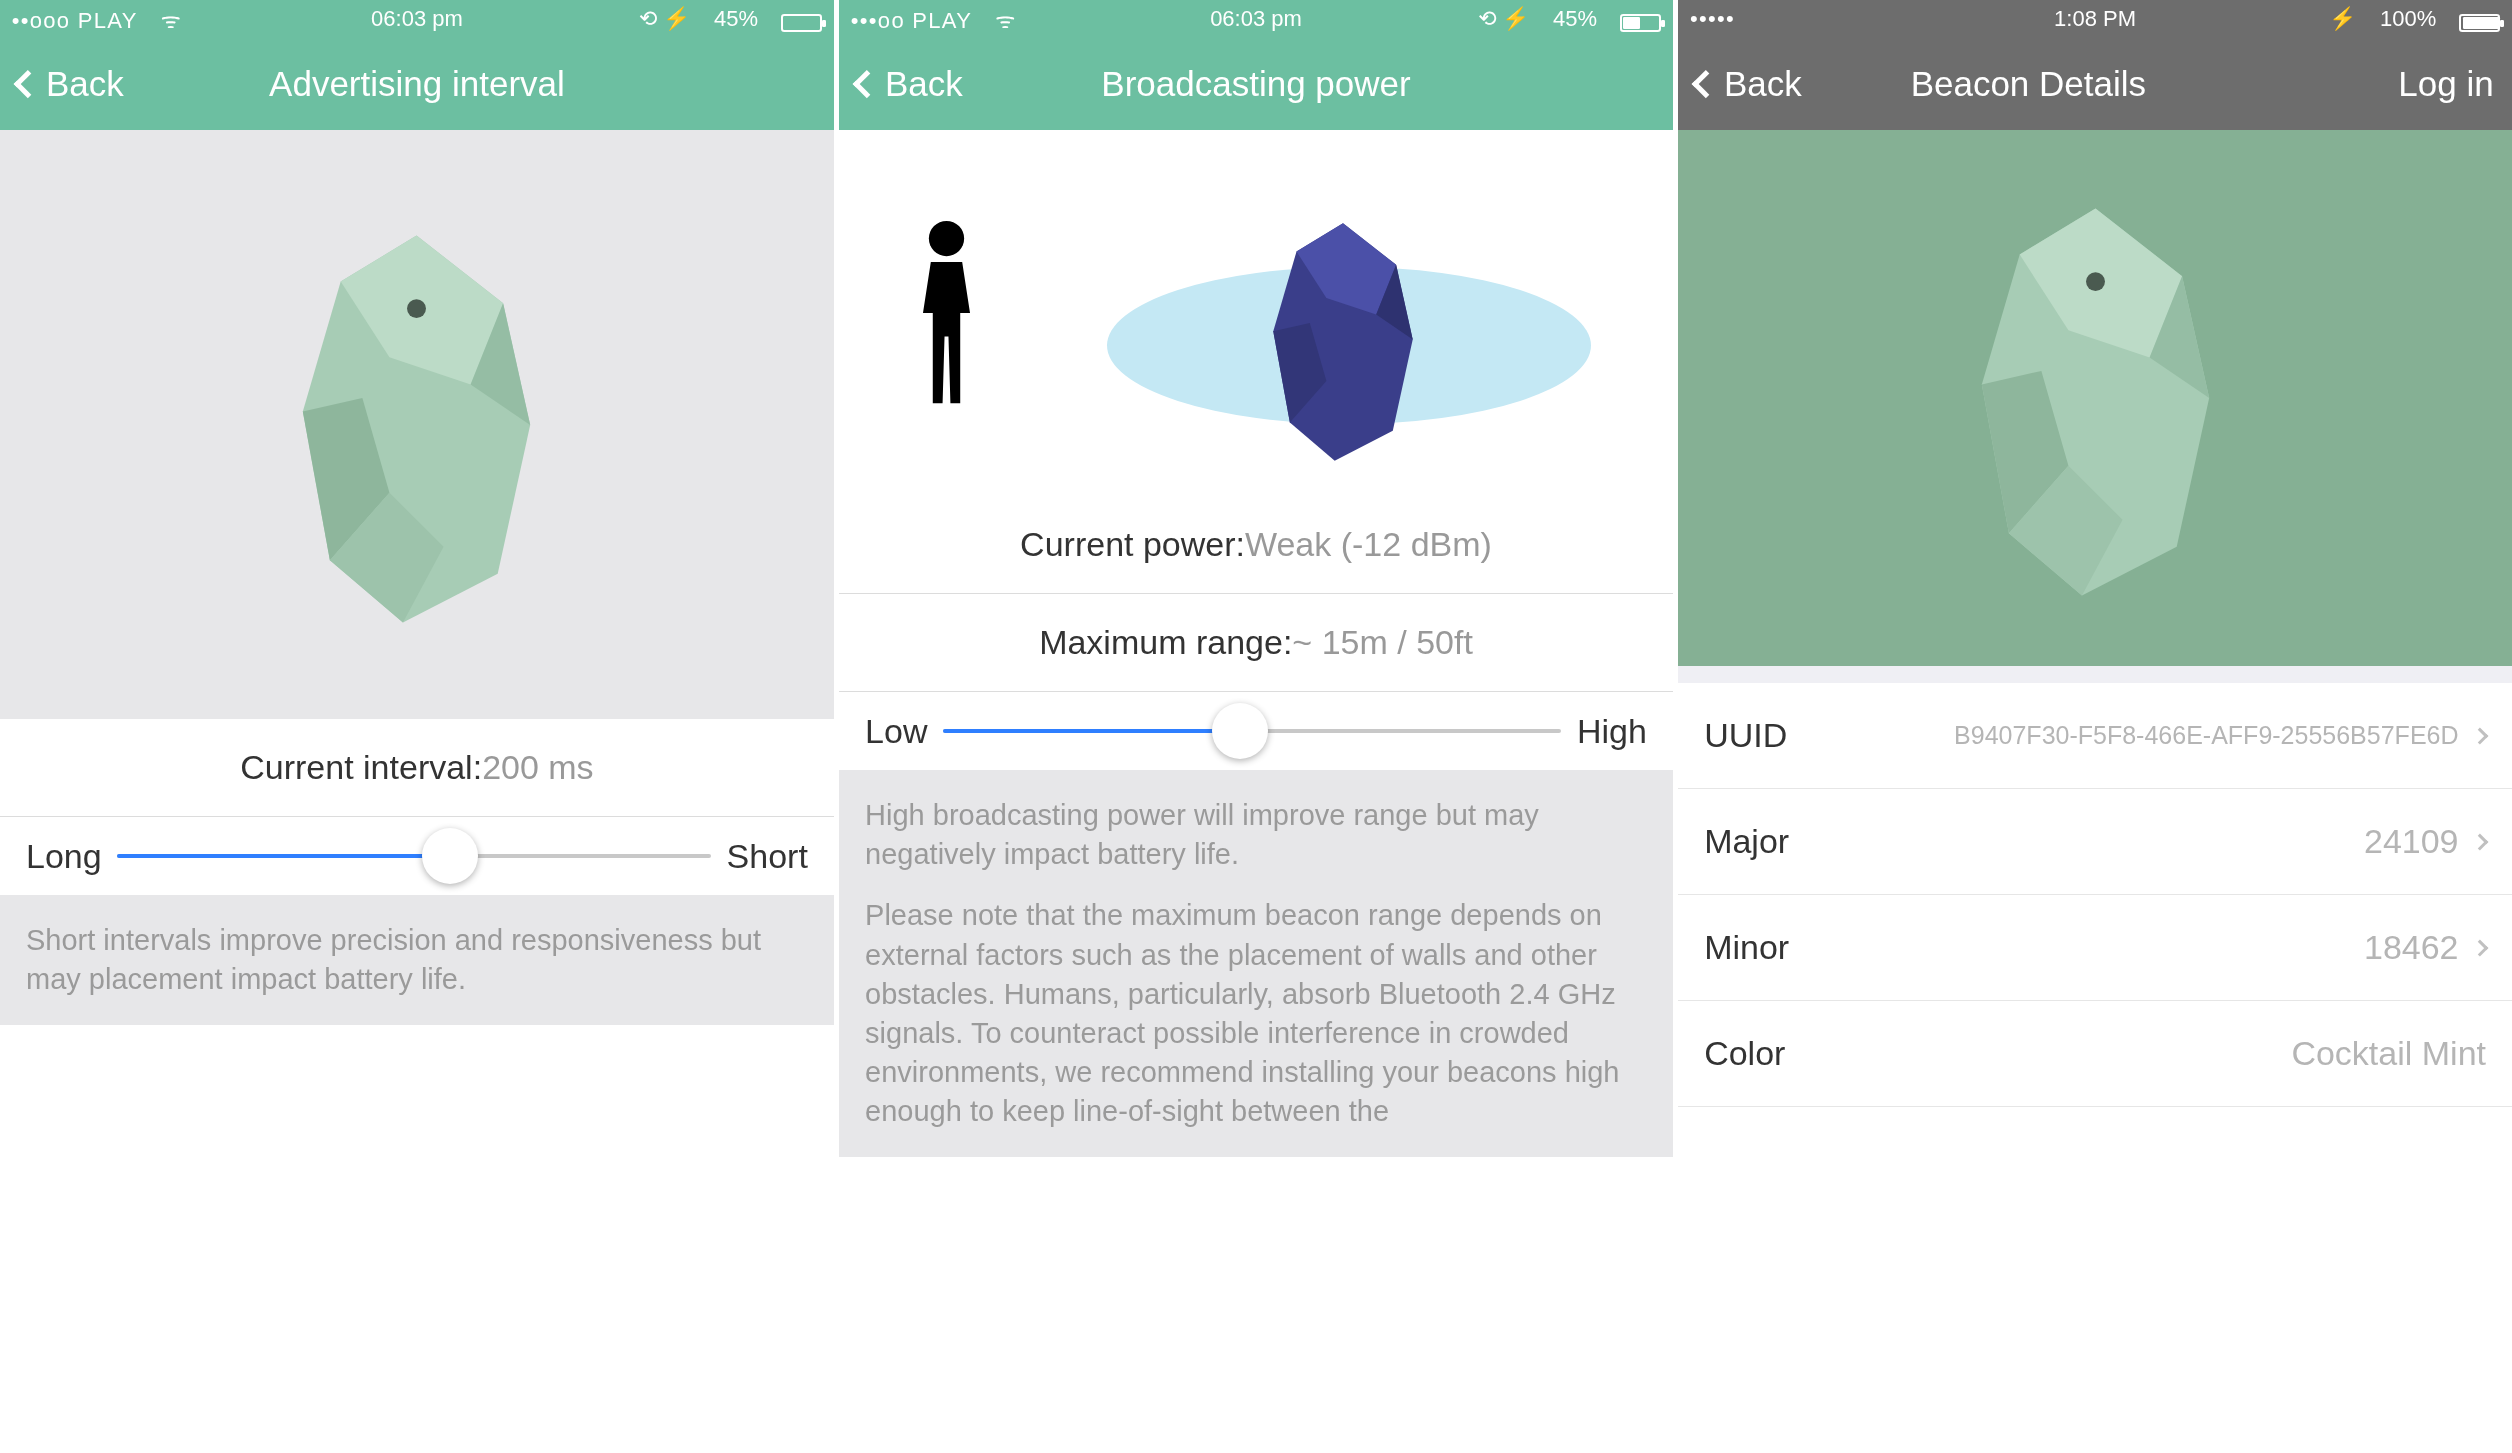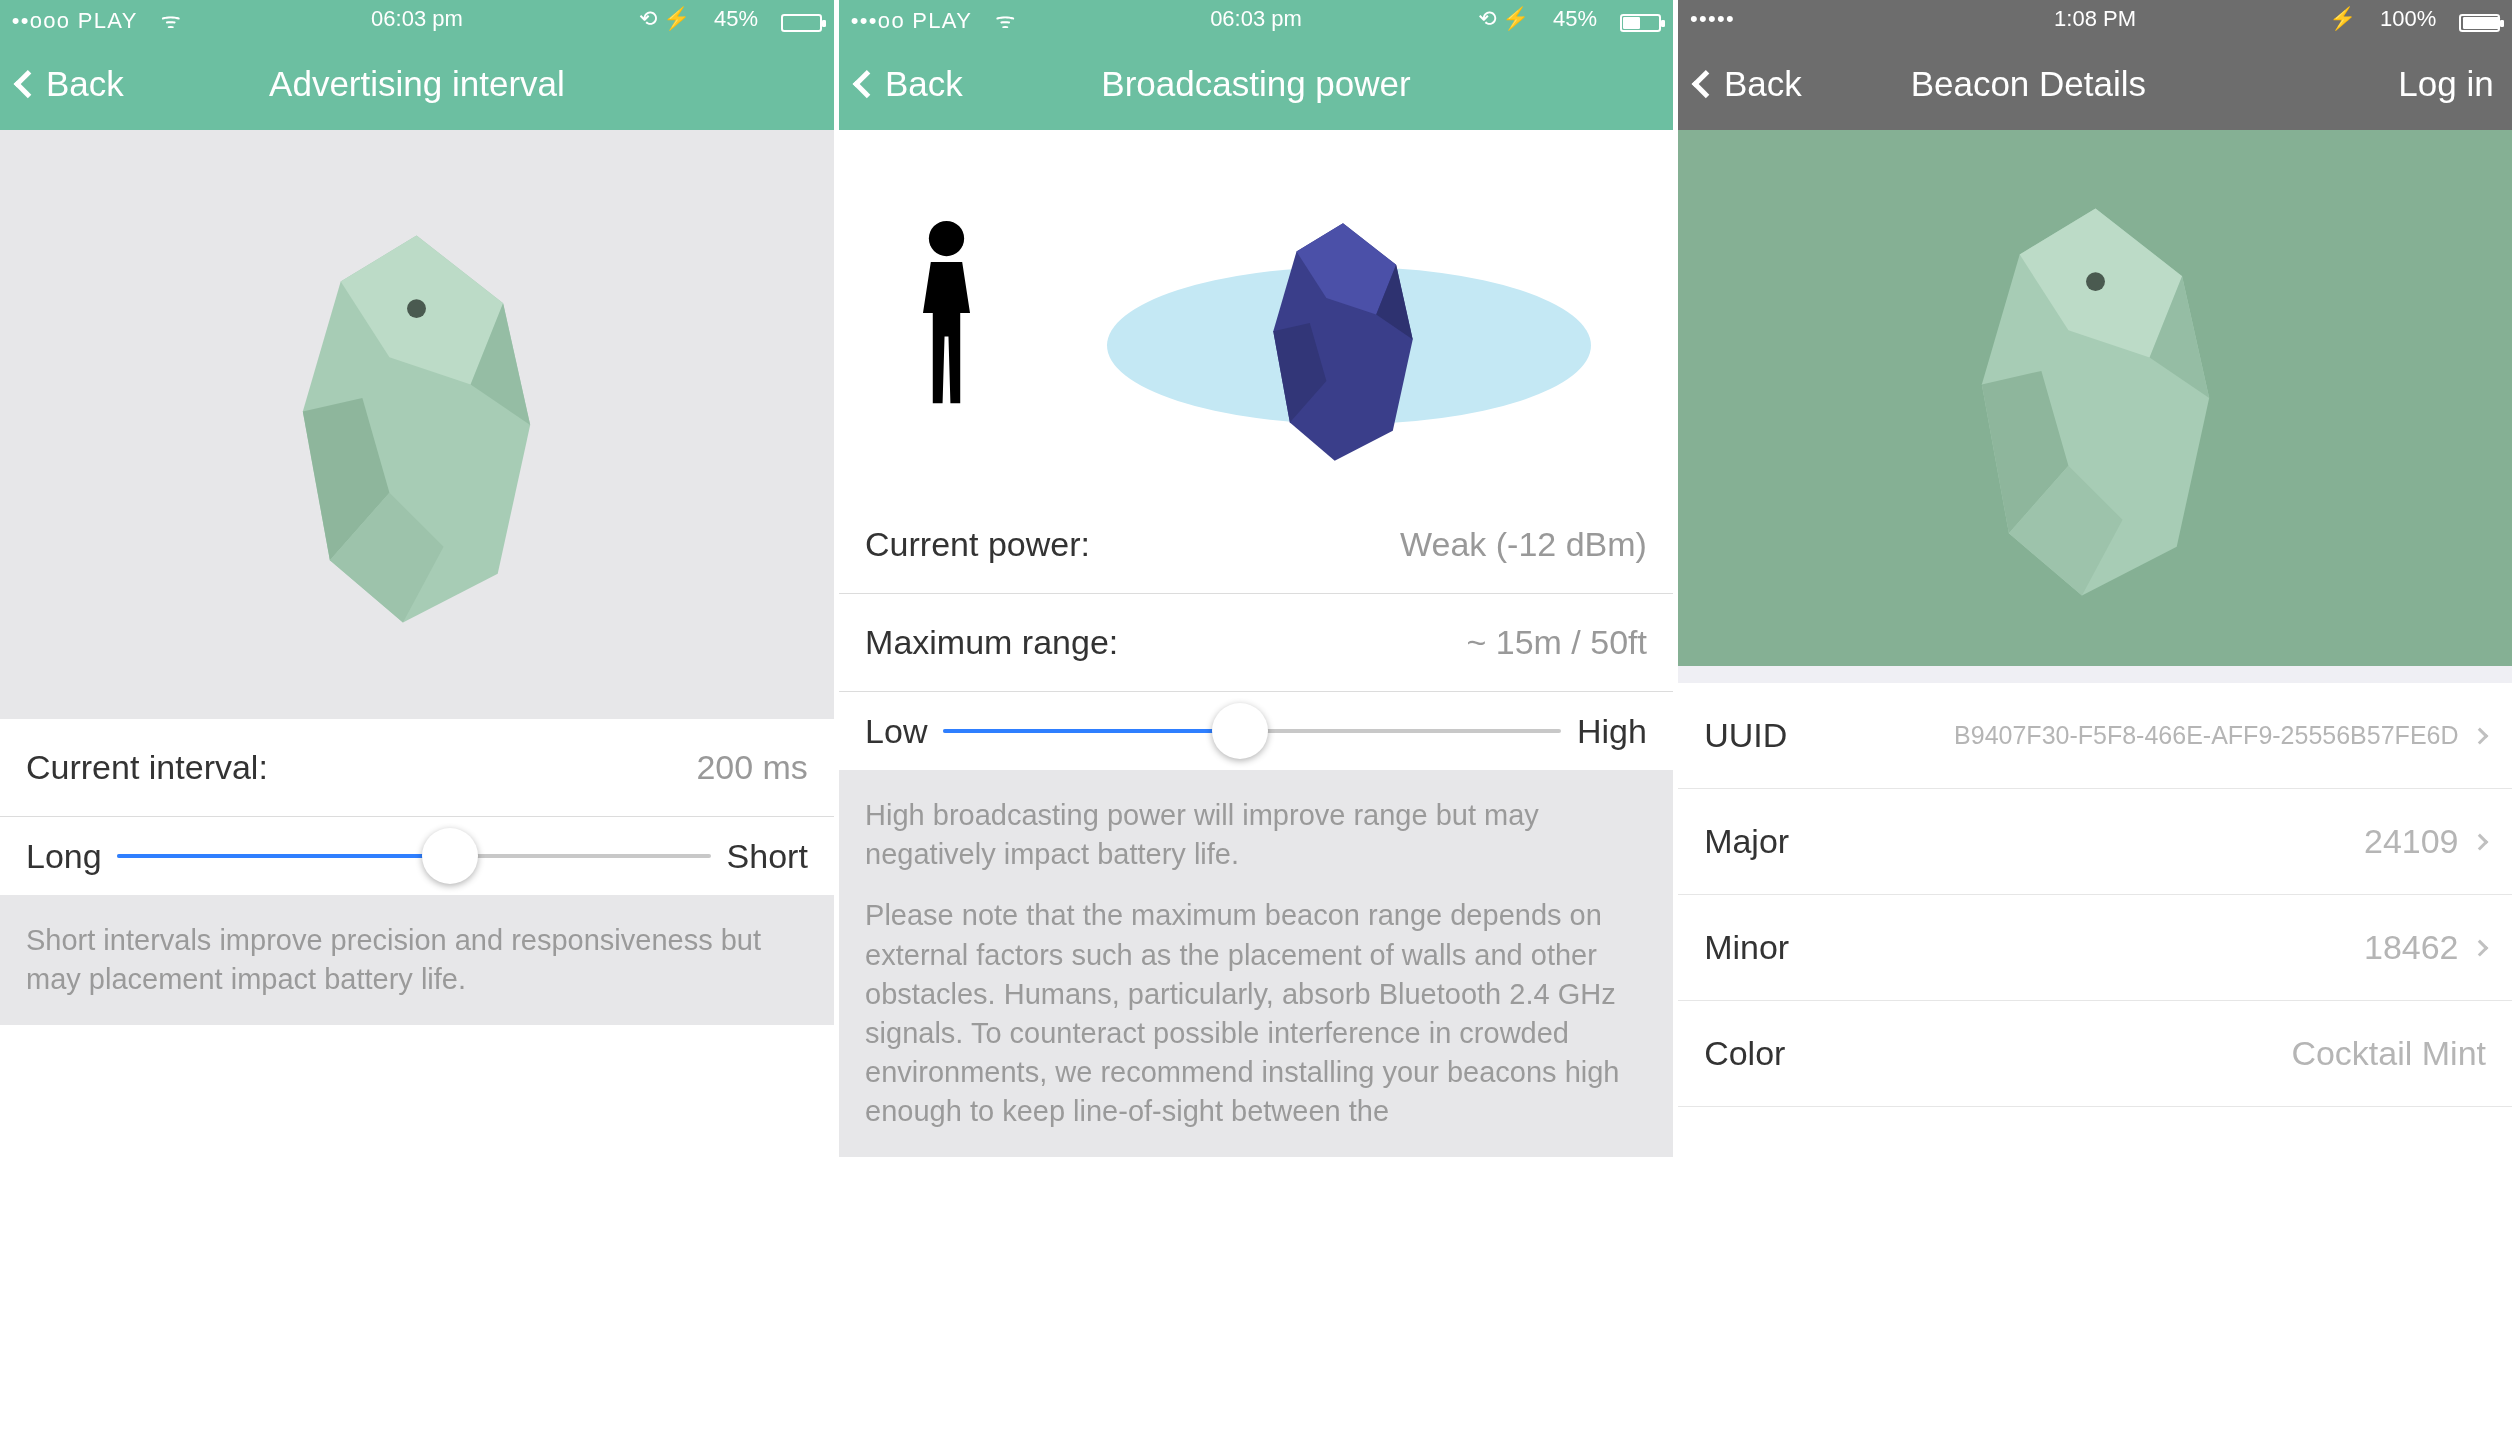--- a/index.html
+++ b/index.html
@@ -85,21 +85,21 @@
 .hero-inner-power {
   position: relative;
   width: 100%; height: 100%;
   display: flex;
   align-items: center;
   padding-left: 65px;
 }
 .hero-beacon-blue { position: absolute; left: 419px; top: 85px; }
 .section-row {
   display: flex;
-  justify-content: space-between;
+  justify-content: center;
   align-items: center;
   padding: 29px 26px;
   font-size: 34px;
   border-bottom: 1.3px solid #dcdcdc;
   background: #fff;
 }
 .row-label { color: #333; font-weight: 400; }
 .row-value { color: #999; font-weight: 400; }
 .slider-row {
   display: flex;

